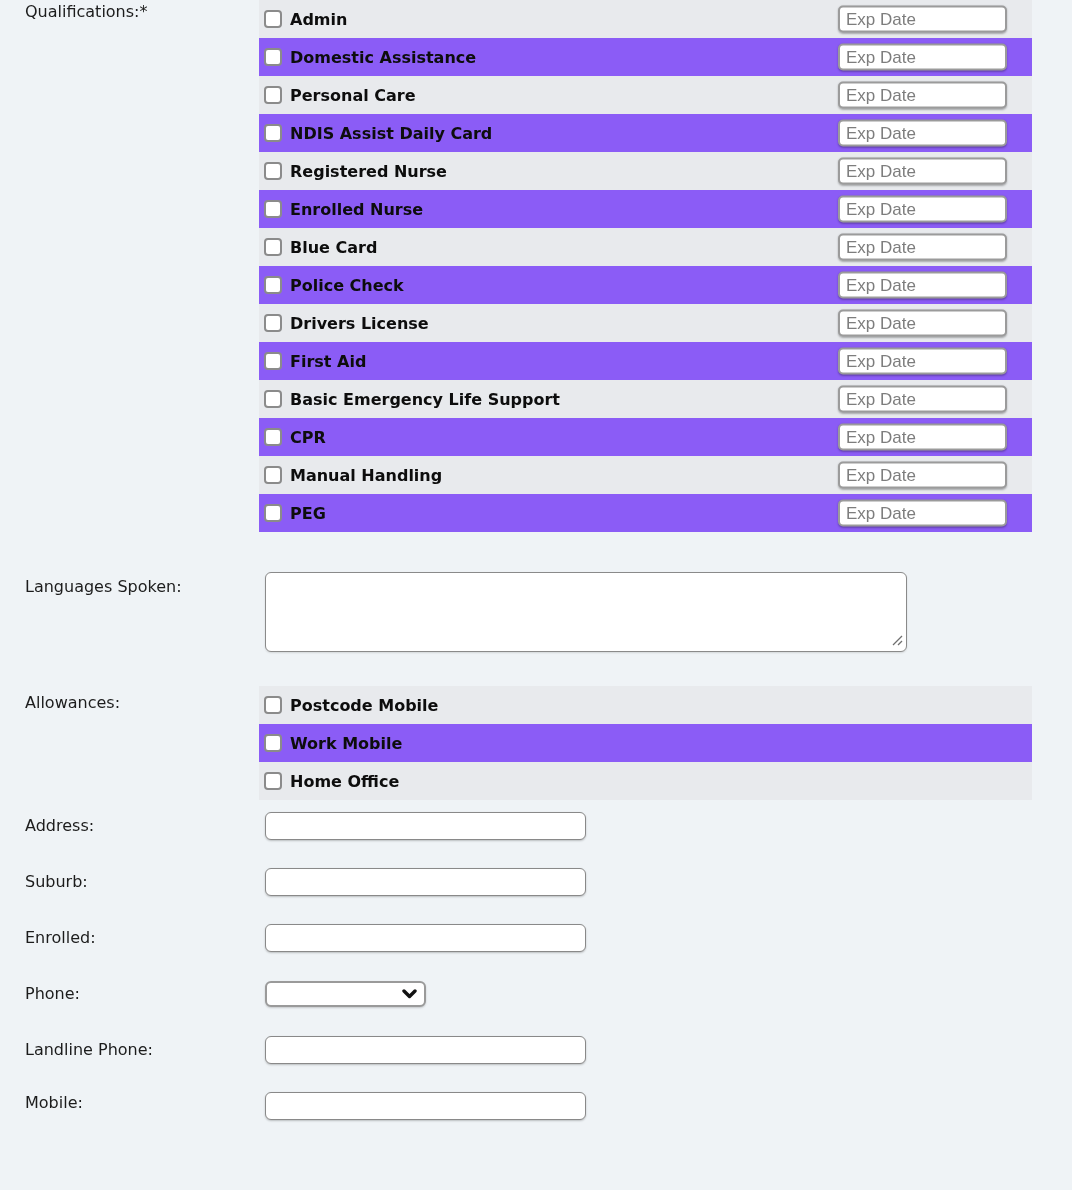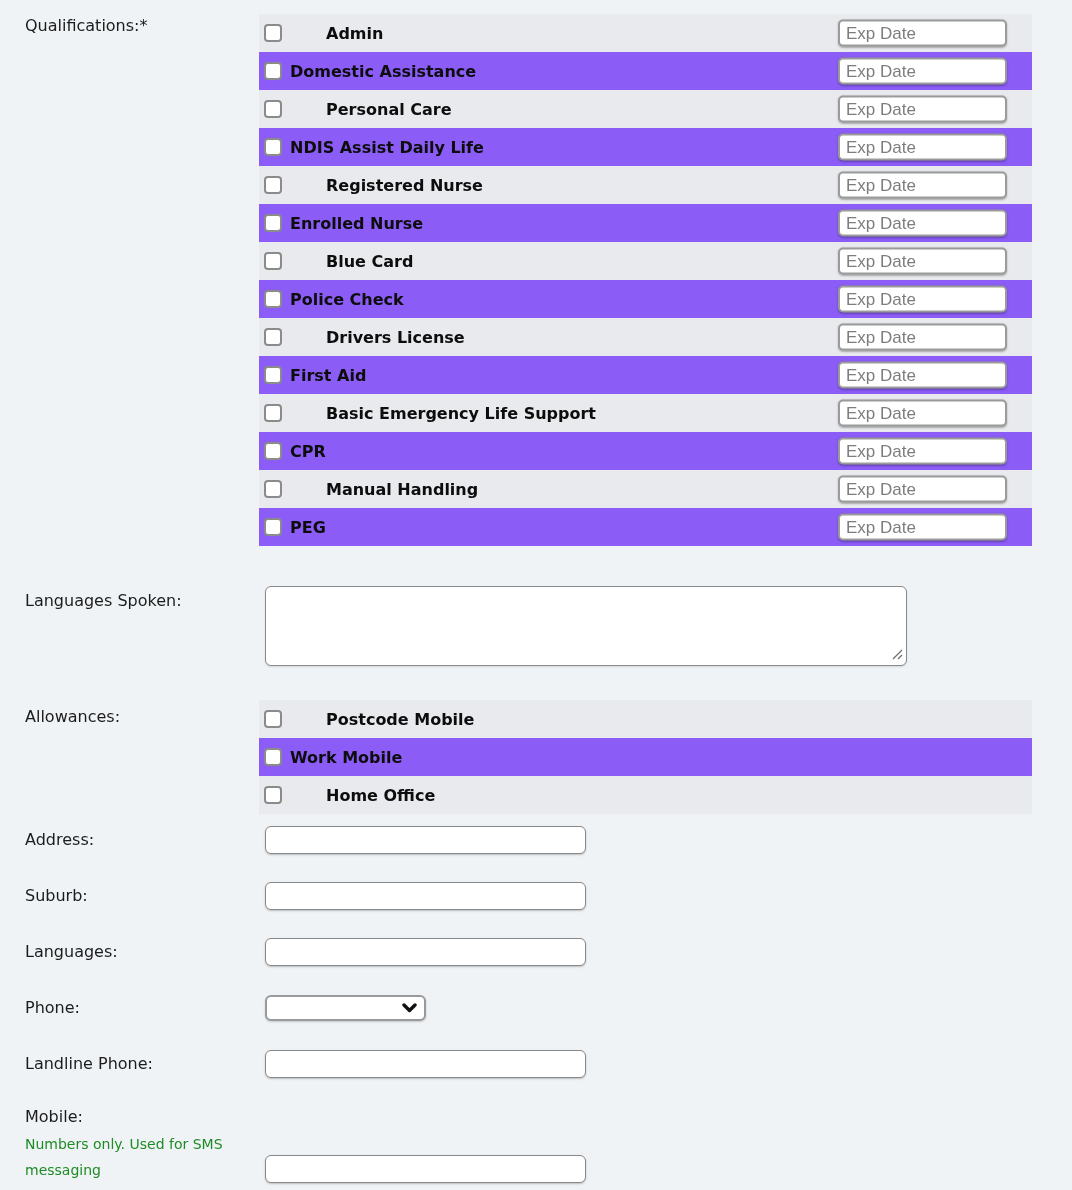--- a/index.html
+++ b/index.html
@@ -36,21 +36,21 @@
   }
   
   .check-row {
     position: relative;
     height: 38px;
     display: flex;
     align-items: center;
     box-sizing: border-box;
     padding-left: 5px;
   }
-  .check-row.odd  { background: #e8eaed; gap: 36px; }
+  .check-row.odd  { background: #e8eaed; }
   .check-row.even { background: #8b5cf6; }
   .cb {
     appearance: none;
     -webkit-appearance: none;
     width: 18px;
     height: 18px;
     box-sizing: border-box;
     border: 2px solid #8b8b8b;
     border-radius: 4px;
     background: #ffffff;
@@ -115,21 +115,21 @@
   
   .allowances-section { margin-top: 30px; }
   
   .fields-section { margin-top: 12px; }
   .field-row {
     display: flex;
     align-items: center;
     margin-bottom: 28px;
     min-height: 28px;
   }
-  .field-row.align-top { align-items: flex-end; }
+  .field-row.align-top { align-items: flex-start; }
   .text-input {
     width: 321px;
     height: 28px;
     box-sizing: border-box;
     border: 1.5px solid #898989;
     border-radius: 6px;
     background: #ffffff;
     box-shadow: 0 1px 2px rgba(0,0,0,0.22);
     font-family: "Liberation Sans", sans-serif;
     font-size: 16px;
@@ -172,21 +172,21 @@
     color: #1f8b24;
     font-size: 14px;
     line-height: 26px;
     width: 212px;
     margin-top: 3px;
   }
 </style>
 </head>
 <body>
 
-<div class="section" style="margin-top:14px;">
+<div class="section" style="">
   <div class="label-col">
     <span class="field-label" style="padding-top:1px;">Qualifications:*</span>
   </div>
   <div class="rows-col">
       <div class="check-row odd">
         <input type="checkbox" class="cb" style="">
         <span class="cb-label">Admin</span>
         <input type="text" class="exp-input" placeholder="Exp Date" style="">
       </div>
       <div class="check-row even">
@@ -194,21 +194,21 @@
         <span class="cb-label">Domestic Assistance</span>
         <input type="text" class="exp-input" placeholder="Exp Date" style="">
       </div>
       <div class="check-row odd">
         <input type="checkbox" class="cb" style="">
         <span class="cb-label">Personal Care</span>
         <input type="text" class="exp-input" placeholder="Exp Date" style="">
       </div>
       <div class="check-row even">
         <input type="checkbox" class="cb" style="">
-        <span class="cb-label">NDIS Assist Daily Life</span>
+        <span class="cb-label">NDIS Assist Daily Card</span>
         <input type="text" class="exp-input" placeholder="Exp Date" style="">
       </div>
       <div class="check-row odd">
         <input type="checkbox" class="cb" style="">
         <span class="cb-label">Registered Nurse</span>
         <input type="text" class="exp-input" placeholder="Exp Date" style="">
       </div>
       <div class="check-row even">
         <input type="checkbox" class="cb" style="">
         <span class="cb-label">Enrolled Nurse</span>
@@ -303,21 +303,21 @@
 
   <div class="field-row">
     <div class="label-col">
       <span class="field-label">Suburb:</span>
     </div>
     <input type="text" class="text-input" style="">
   </div>
 
   <div class="field-row">
     <div class="label-col">
-      <span class="field-label">Languages:</span>
+      <span class="field-label">Enrolled:</span>
     </div>
     <input type="text" class="text-input" style="">
   </div>
 
   <div class="field-row">
     <div class="label-col">
       <span class="field-label">Phone:</span>
     </div>
     <div class="select-wrap">
       <select class="state-select">
@@ -334,18 +334,17 @@
   <div class="field-row">
     <div class="label-col">
       <span class="field-label">Landline Phone:</span>
     </div>
     <input type="text" class="text-input" style="">
   </div>
 
   <div class="field-row align-top">
     <div class="label-col">
       <span class="field-label">Mobile:</span>
-      <div class="helper-text">Numbers only. Used for SMS messaging</div>
     </div>
     <input type="text" class="text-input" style="">
   </div>
 
 </div>
 
 </body></html>

